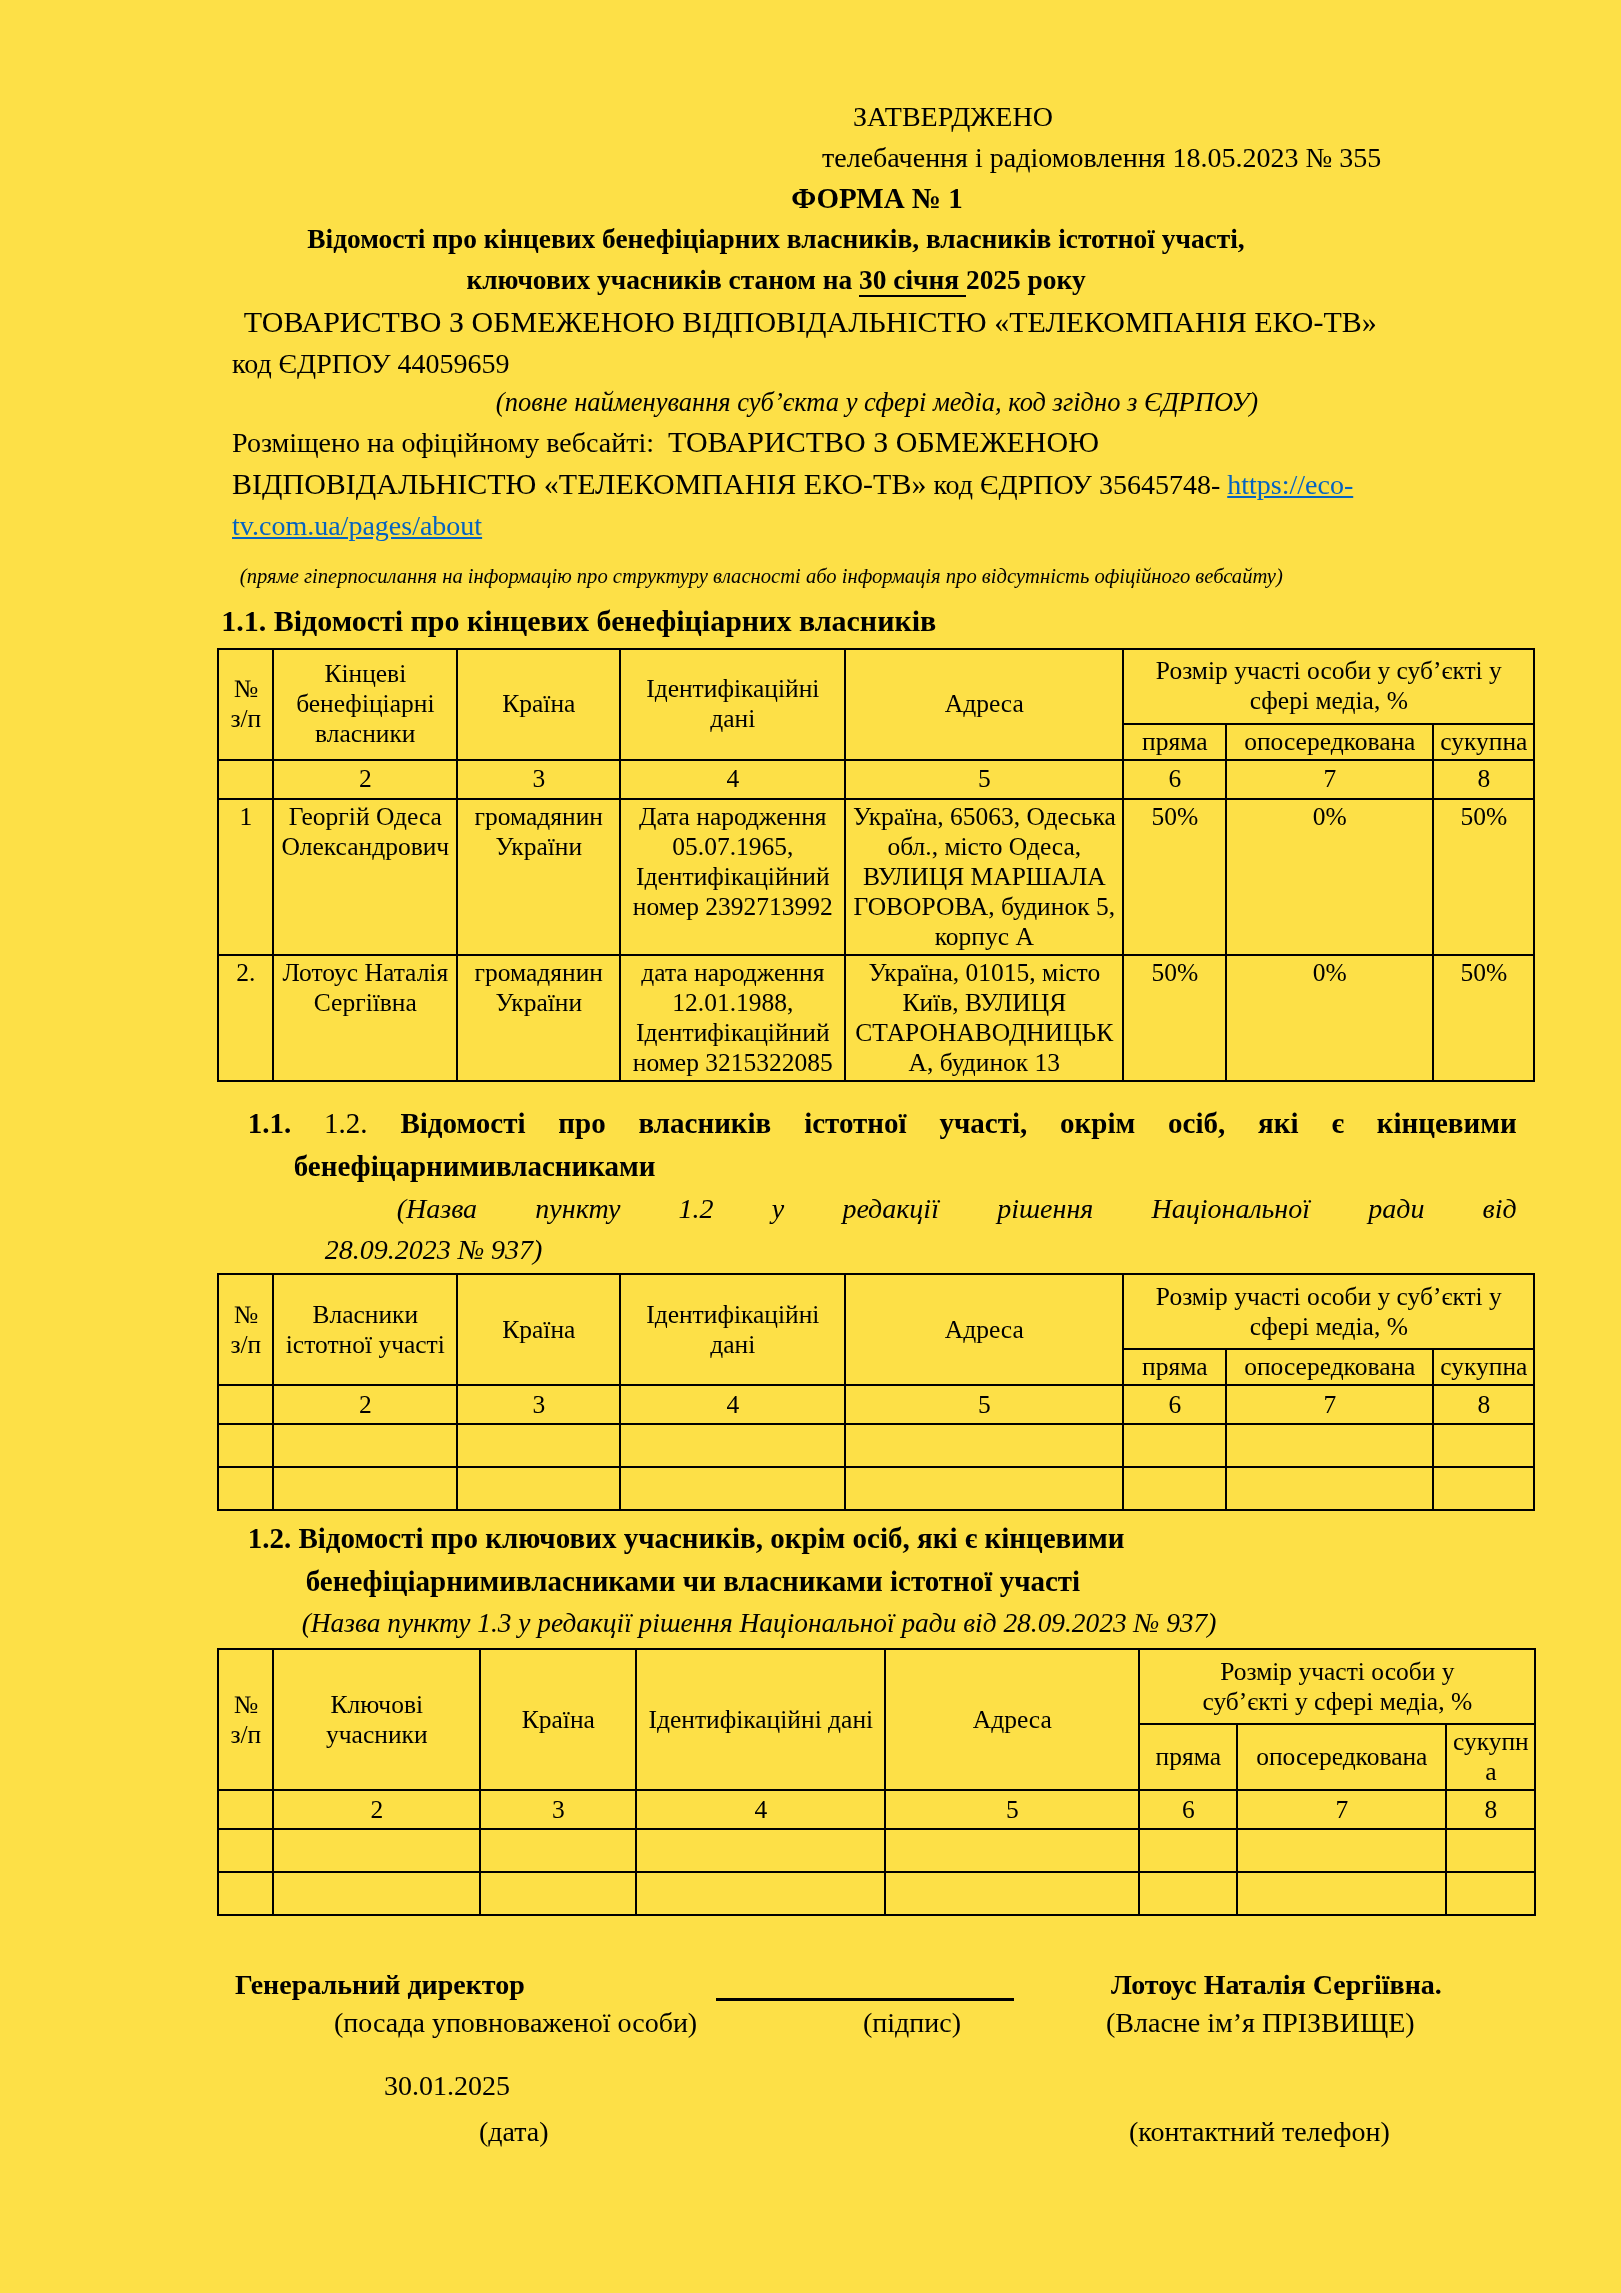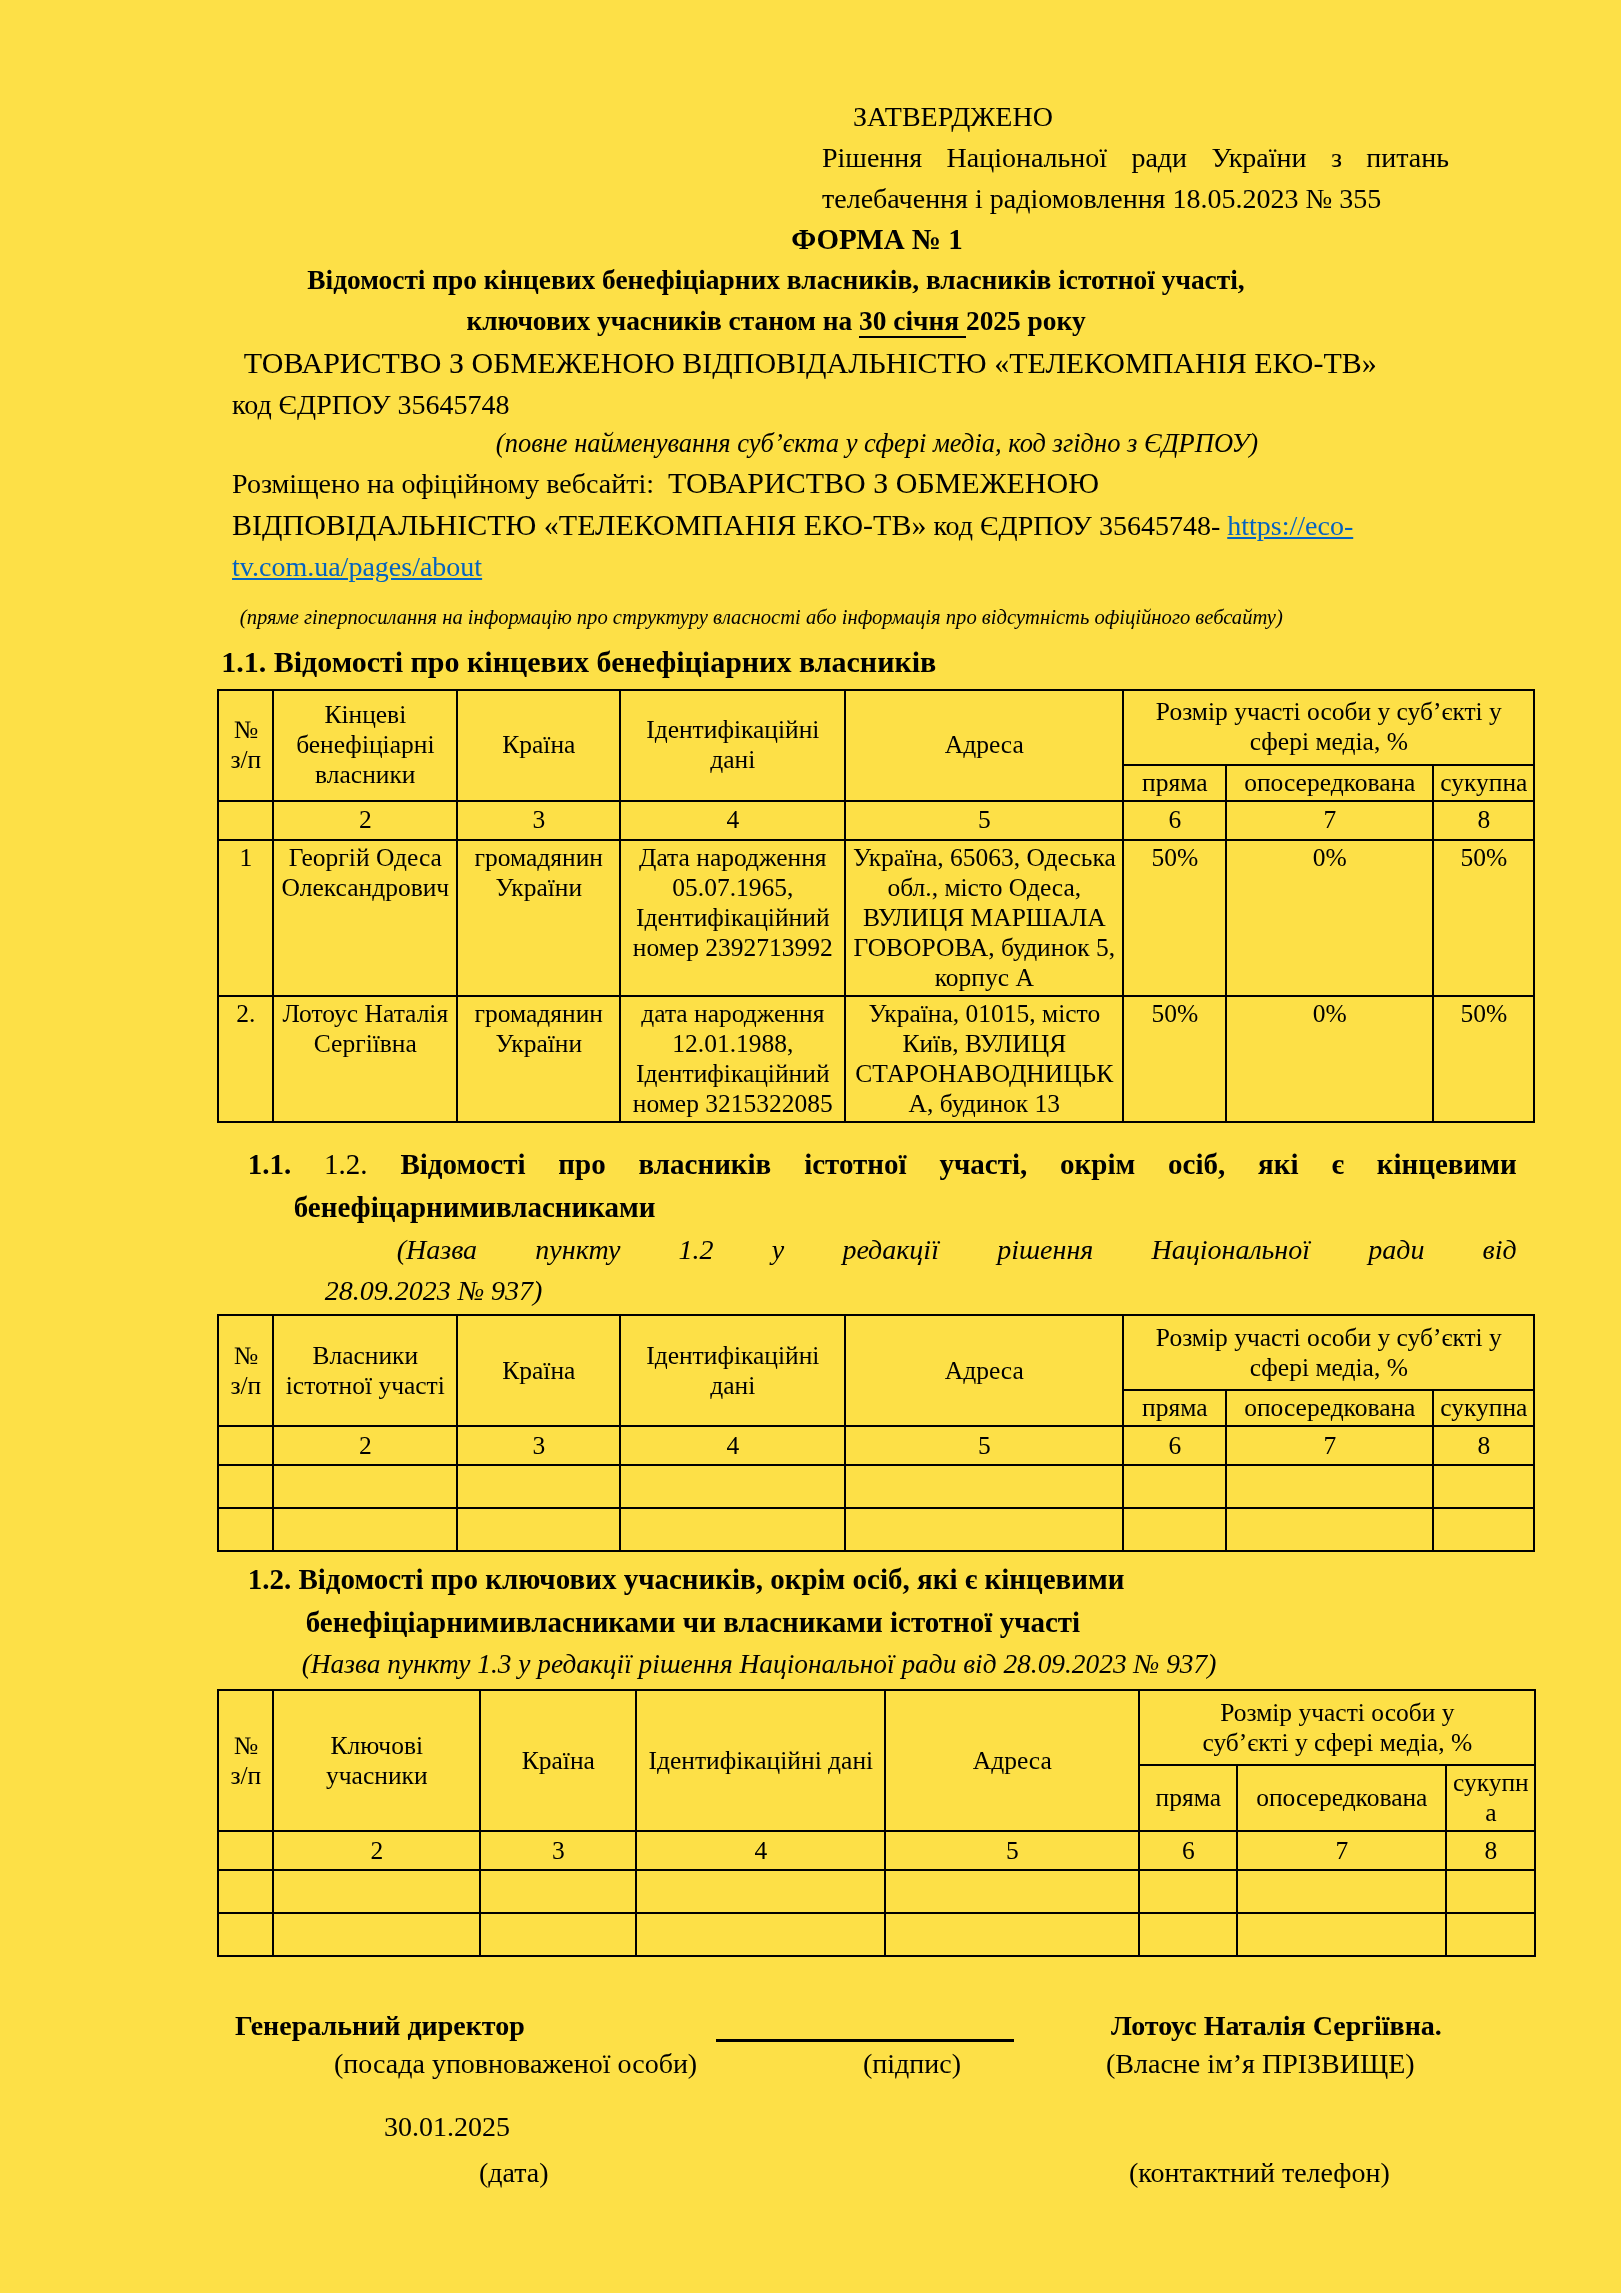--- a/index.html
+++ b/index.html
@@ -69,32 +69,31 @@
   .sig .b { font-weight:bold; }
   .sig-line { left:716px; top:13.7px; width:298px; height:27.4px; border-bottom:3.9px solid #000; }
 </style>
 </head>
 <body>
 
 <div class="page">
 
   <div class="approval">
     <div class="l0">ЗАТВЕРДЖЕНО</div>
-    <div class="l1">Рішення Національної ради України з питань</div>
     <div class="l2">телебачення і радіомовлення 18.05.2023 № 355</div>
   </div>
 
   <div class="center-wide form-title">ФОРМА № 1</div>
   <div class="center-narrow">
     <div>Відомості про кінцевих бенефіціарних власників, власників істотної участі,</div>
     <div><span>ключових учасників станом на </span><span class="u-date">30 січня </span><span>2025 року</span></div>
   </div>
 
   <div class="company-line">ТОВАРИСТВО З ОБМЕЖЕНОЮ ВІДПОВІДАЛЬНІСТЮ «ТЕЛЕКОМПАНІЯ ЕКО-ТВ»</div>
-  <div class="edrpou-line">код ЄДРПОУ 35645748</div>
+  <div class="edrpou-line">код ЄДРПОУ 44059659</div>
   <div class="center-wide name-note">(повне найменування суб’єкта у сфері медіа, код згідно з ЄДРПОУ)</div>
 
   <div class="website">
     <span>Розміщено на офіційному вебсайті:</span>&nbsp;
     <span class="caps">ТОВАРИСТВО З ОБМЕЖЕНОЮ</span><br>
     <span class="caps">ВІДПОВІДАЛЬНІСТЮ «ТЕЛЕКОМПАНІЯ ЕКО-ТВ»</span>
     <span>код ЄДРПОУ 35645748-</span>
     <a class="link"><span>https://eco-</span><br><span>tv.com.ua/pages/about</span></a>
   </div>
   <div class="website-note">(пряме гіперпосилання на інформацію про структуру власності або інформація про відсутність офіційного вебсайту)</div>

